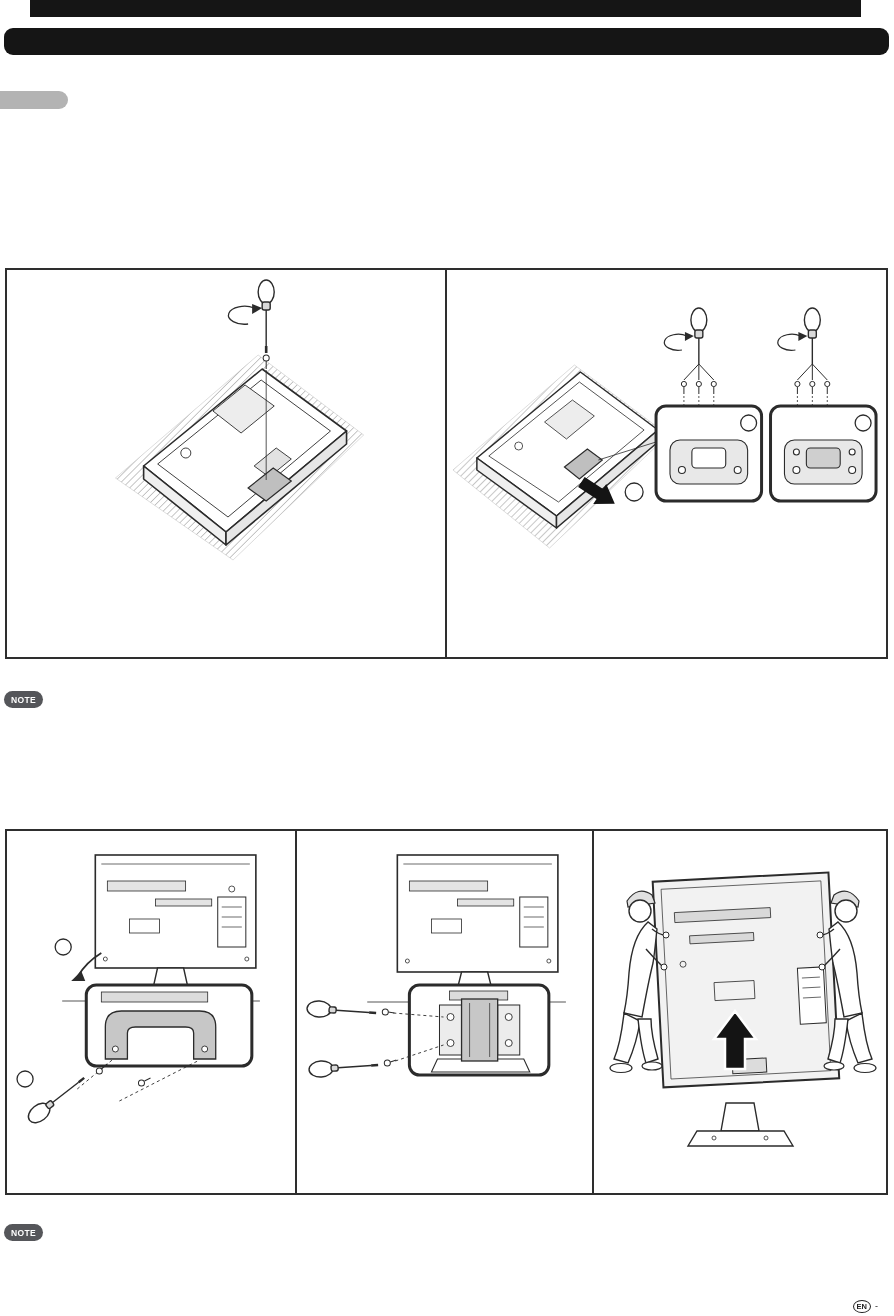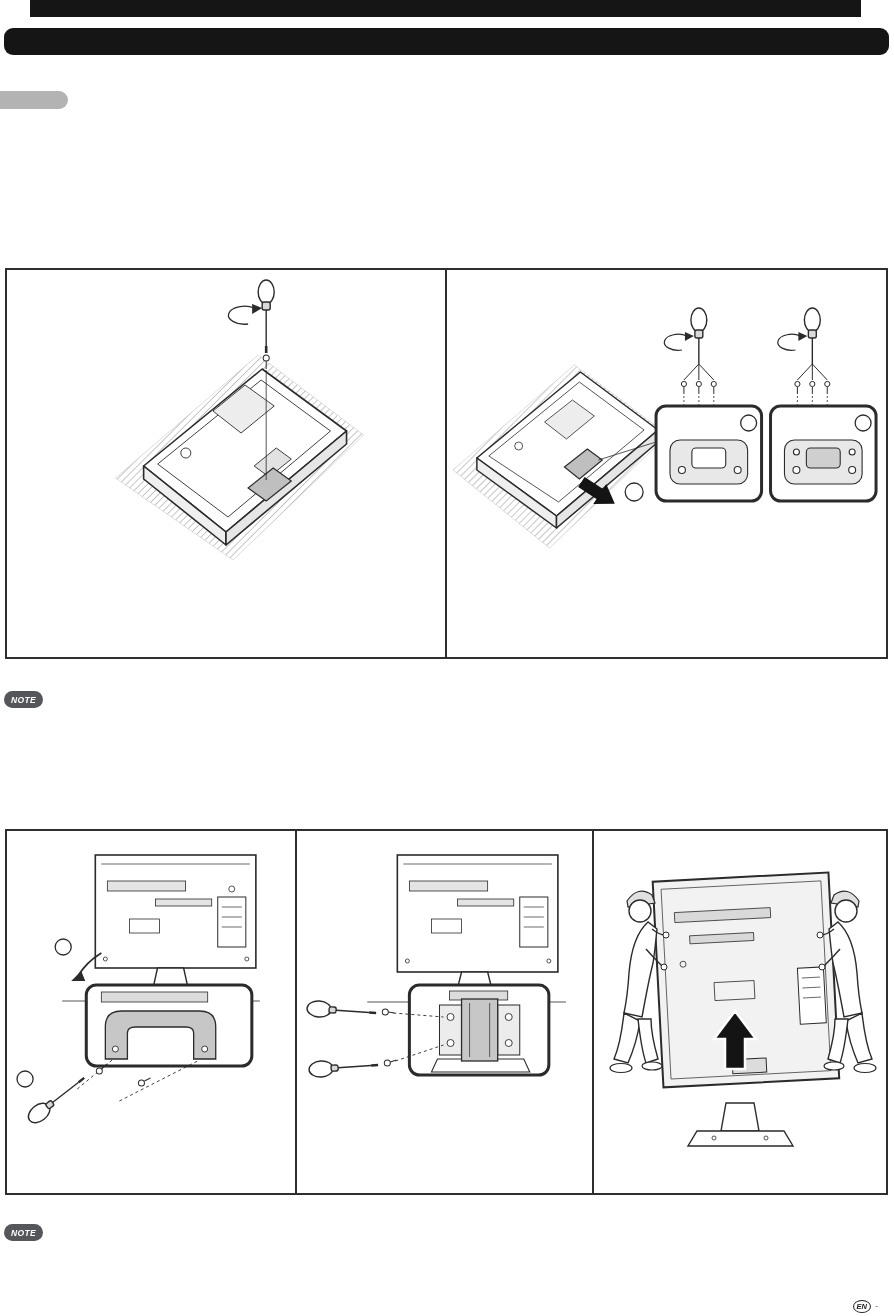--- a/index.html
+++ b/index.html
@@ -1,19 +1,19 @@
 <!DOCTYPE html>
 <html><head>
 <meta charset="utf-8">
 <style>
   * { margin:0; padding:0; box-sizing:border-box; }
   html,body { background:#ffffff; }
   .page {
     position:relative; width:894px; height:1316px; background:#ffffff;
-    font-family:"Liberation Sans", sans-serif; overflow:hidden;font-style:italic;
+    font-family:"Liberation Sans", sans-serif; overflow:hidden;
   }
   .top-strip { position:absolute; left:30px; top:0; width:831px; height:17px; background:#151515; }
   .title-bar { position:absolute; left:4px; top:28px; width:885px; height:27px; background:#151515; border-radius:9px; }
   .sub-tab { position:absolute; left:0; top:91px; width:68px; height:18px; background:#b3b3b3; border-radius:0 9px 9px 0; }
   .figure-box { position:absolute; left:5px; border:2px solid #2e2e2e; display:flex; background:#fff; }
   .fig1 { top:268px; width:883px; height:391px; }
   .fig2 { top:829px; width:883px; height:366px; }
   .panel { height:100%; border-right:2px solid #2e2e2e; }
   .panel:last-child { border-right:none; flex:1; }
   .fig1 .panel:first-child { width:440px; }

